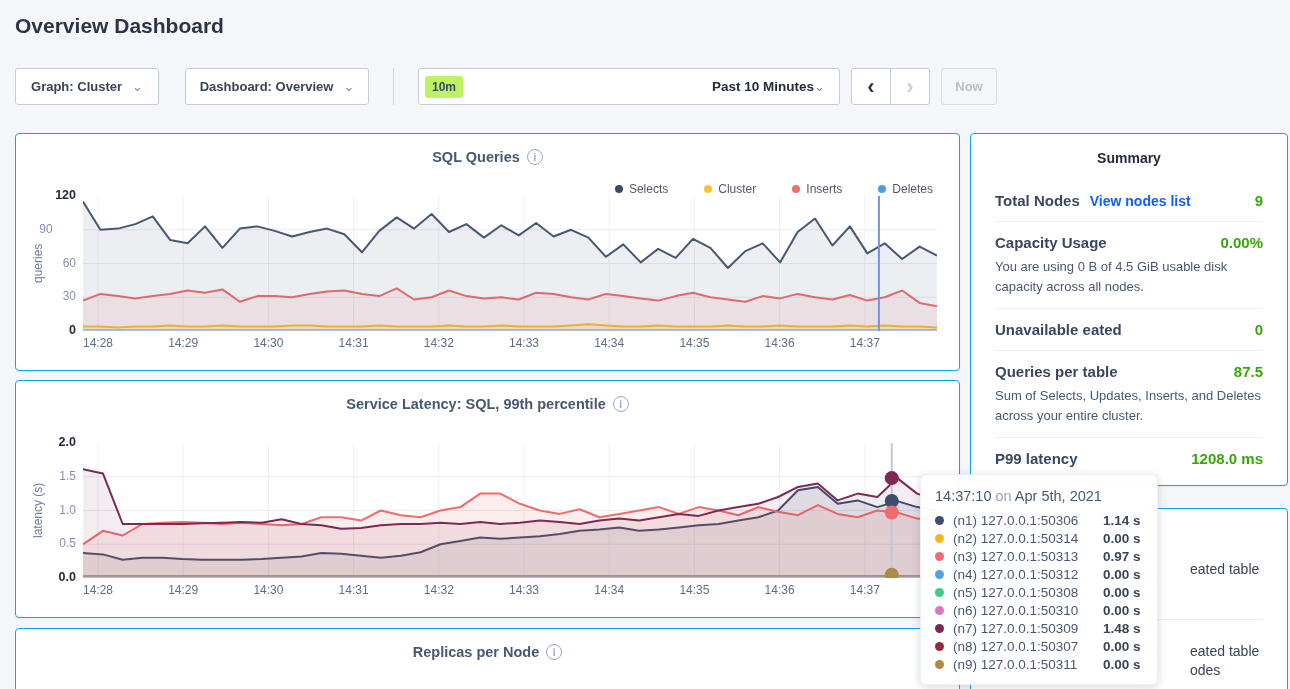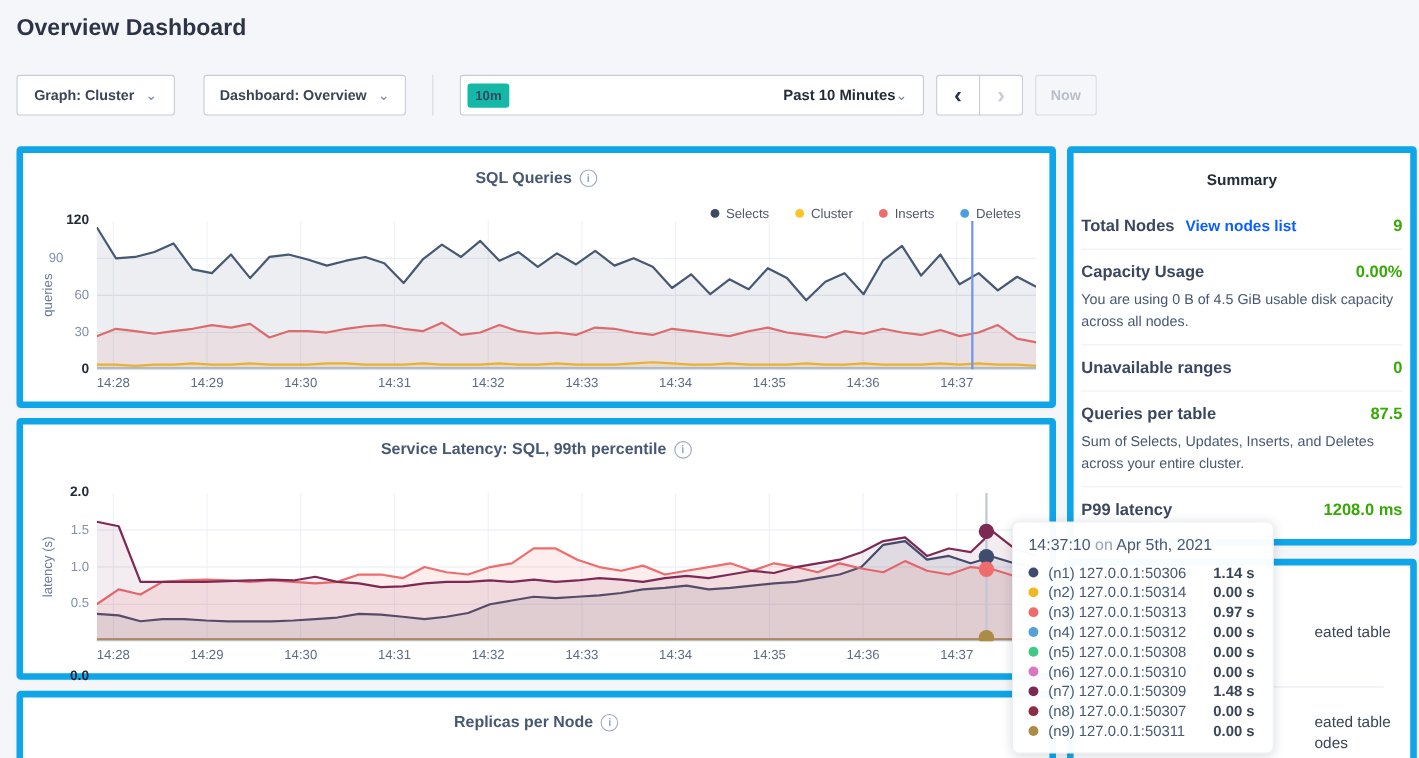--- a/index.html
+++ b/index.html
@@ -13,46 +13,46 @@
   .dd, .timesel, .arrow, .nowbtn {
     position:absolute; height:37px; background:#fff; border:1px solid #c6ccd6; border-radius:3px;
     font-family:"Liberation Sans", sans-serif; font-size:13px; font-weight:700; color:#394455;
     display:flex; align-items:center; cursor:pointer;
   }
   .dd1 { left:15px; width:144px; justify-content:center; gap:10px; }
   .dd2 { left:185px; width:184px; justify-content:center; gap:10px; }
   .chev { font-size:13px; color:#7d8a9c; font-weight:400; line-height:10px; }
   .vdiv { position:absolute; left:393px; top:0; width:1px; height:37px; background:#d5d9e0; }
   .timesel { left:418px; width:422px; padding:0 14px 0 6px; }
-  .badge { background:#14b8a6; color:#3a4760; font-size:12px; font-weight:700; padding:4px 7px; border-radius:3px; }
+  .badge { background:#bef264; color:#3a4760; font-size:12px; font-weight:700; padding:4px 7px; border-radius:3px; }
   .tlabel { margin-left:13px; font-size:13.5px; color:#242c3a; flex:1; text-align:right; }
   .arrow { width:40px; justify-content:center; font-size:22px; font-weight:700; color:#2c3547; border-radius:0; }
   .arrow.prev { left:851px; border-radius:3px 0 0 3px; }
   .arrow.next { left:890px; border-radius:0 3px 3px 0; color:#c9ced6; cursor:default; }
   .nowbtn { left:941px; width:56px; justify-content:center; color:#b9bfc8; background:#f5f6fa; border-color:#d8dce2; cursor:default; }
 
   
-  .card { position:absolute; background:#fff; border:6px solid #0ea5e9; border-radius:4px; box-shadow:0 1px 2px rgba(60,70,90,0.04); }
+  .card { position:absolute; background:#fff; border:1px solid #0ea5e9; border-radius:4px; box-shadow:0 1px 2px rgba(60,70,90,0.04); }
   .chart-card { left:15px; width:945px; }
   .ctitle { margin-top:15px; display:flex; justify-content:center; align-items:center; gap:7px;
             font-size:14.5px; font-weight:700; color:#475872; }
   .info { width:16px; height:16px; border-radius:50%; border:1.5px solid #9aa7c2; color:#9aa7c2;
           font-size:10px; font-weight:700; display:inline-flex; align-items:center; justify-content:center; }
-  .legend { position:absolute; top:48px; right:26px; display:flex; gap:24px; }
+  .legend { position:absolute; top:48px; right:26px; display:flex; gap:36px; }
   .legend-item { display:flex; align-items:center; gap:6px; font-size:12px; color:#52586a; cursor:pointer; }
   .ldot { width:8px; height:8px; border-radius:50%; }
   .ytitle { position:absolute; left:14px; top:62px; height:135px; width:16px; display:flex; align-items:center; justify-content:center;
             writing-mode:vertical-rl; transform:rotate(180deg); font-size:12px; color:#6b7b9d; }
   svg.plot { position:absolute; left:67px; top:62px; width:854px; height:135px; display:block; }
   .ytick { position:absolute; left:0; width:60px; text-align:right; font-size:12px; color:#8390ab; }
   .ytick.bold { font-weight:700; color:#242c3a; font-size:12.5px; }
   .xtick { position:absolute; top:202px; width:56px; text-align:center; font-size:12px; color:#5f6c87; }
 
   
-  .summary-card { left:970px; top:133px; width:318px; padding:16px 7px 6px; }
+  .summary-card { left:970px; top:133px; width:318px; padding:16px 24px 6px; }
   .sum-title { text-align:center; font-size:14px; font-weight:700; color:#242c3a; margin-bottom:14px; }
   .srow { padding:12px 0; border-bottom:1px solid #edf0f4; }
   .srow:last-child { border-bottom:none; }
   .srow-main { display:flex; align-items:baseline; }
   .slabel { font-size:15px; font-weight:700; color:#3a4760; }
   .slink { font-size:14px; font-weight:700; color:#0b5fff; margin-left:10px; cursor:pointer; }
   .sval { margin-left:auto; font-size:15px; font-weight:700; color:#37a806; }
   .sdesc { margin-top:6px; font-size:13px; line-height:1.5; color:#475872; }
 
   
@@ -198,21 +198,21 @@
       <polygon points="0,135 0.0,26.3 19.9,30.4 39.7,81.0 59.6,81.0 79.4,81.0 99.3,81.0 119.2,80.3 139.0,79.7 158.9,79.0 178.7,79.7 198.6,76.3 218.5,81.0 238.3,82.3 258.2,85.7 278.0,85.0 297.9,82.3 317.8,81.0 337.6,81.0 357.5,79.7 377.3,81.0 397.2,79.0 417.1,81.0 436.9,79.7 456.8,77.6 476.7,79.0 496.5,81.0 516.4,77.6 536.2,75.6 556.1,77.6 576.0,74.3 595.8,70.9 615.7,72.9 635.5,67.5 655.4,64.1 675.3,60.8 695.1,54.0 715.0,43.9 734.8,40.5 754.7,57.4 774.6,50.6 794.4,54.0 814.3,35.1 834.1,50.6 854.0,57.4 854,135" fill="rgba(126,41,84,0.09)"></polygon>
       <polyline points="0.0,26.3 19.9,30.4 39.7,81.0 59.6,81.0 79.4,81.0 99.3,81.0 119.2,80.3 139.0,79.7 158.9,79.0 178.7,79.7 198.6,76.3 218.5,81.0 238.3,82.3 258.2,85.7 278.0,85.0 297.9,82.3 317.8,81.0 337.6,81.0 357.5,79.7 377.3,81.0 397.2,79.0 417.1,81.0 436.9,79.7 456.8,77.6 476.7,79.0 496.5,81.0 516.4,77.6 536.2,75.6 556.1,77.6 576.0,74.3 595.8,70.9 615.7,72.9 635.5,67.5 655.4,64.1 675.3,60.8 695.1,54.0 715.0,43.9 734.8,40.5 754.7,57.4 774.6,50.6 794.4,54.0 814.3,35.1 834.1,50.6 854.0,57.4" fill="none" stroke="#7e2954" stroke-width="2" stroke-linejoin="round"></polyline>
       <line x1="0" y1="134.25" x2="854" y2="134.25" stroke="#b6bdc9" stroke-width="1.5"></line>
       <line x1="808.7379999999999" y1="0" x2="808.7379999999999" y2="135" stroke="#c2c7d1" stroke-width="2"></line>
       <circle cx="808.7379999999999" cy="35.099999999999994" r="7" fill="#7e2954"></circle>
       <circle cx="808.7379999999999" cy="58.05000000000001" r="7" fill="#3e4d6d"></circle>
       <circle cx="808.7379999999999" cy="69.525" r="7" fill="#ef6c6c"></circle>
       <circle cx="808.7379999999999" cy="131.625" r="7" fill="#ab8b45"></circle>
     </svg>
   <div class="ylabels">
-      <div class="ytick bold" style="top: 189px; margin-top: 32px;">0.0</div>
+      <div class="ytick bold" style="top: 189px;">0.0</div>
       <div class="ytick" style="top: 155.25px;">0.5</div>
       <div class="ytick" style="top: 121.5px;">1.0</div>
       <div class="ytick" style="top: 87.75px;">1.5</div>
       <div class="ytick bold" style="top: 54px;">2.0</div>
     </div>
   <div class="xlabels">
       <div class="xtick" style="left: 54px;">14:28</div>
       <div class="xtick" style="left: 139.2px;">14:29</div>
       <div class="xtick" style="left: 224.4px;">14:30</div>
       <div class="xtick" style="left: 309.6px;">14:31</div>
@@ -243,21 +243,21 @@
   </div>
   <div class="srow">
     <div class="srow-main">
       <span class="slabel">Capacity Usage</span>
       <span class="sval">0.00%</span>
     </div>
     <div class="sdesc">You are using 0 B of 4.5 GiB usable disk capacity across all nodes.</div>
   </div>
   <div class="srow">
     <div class="srow-main">
-      <span class="slabel">Unavailable ranges</span>
+      <span class="slabel">Unavailable eated</span>
       <span class="sval">0</span>
     </div>
   </div>
   <div class="srow">
     <div class="srow-main">
       <span class="slabel">Queries per table</span>
       <span class="sval">87.5</span>
     </div>
     <div class="sdesc">Sum of Selects, Updates, Inserts, and Deletes across your entire cluster.</div>
   </div>

